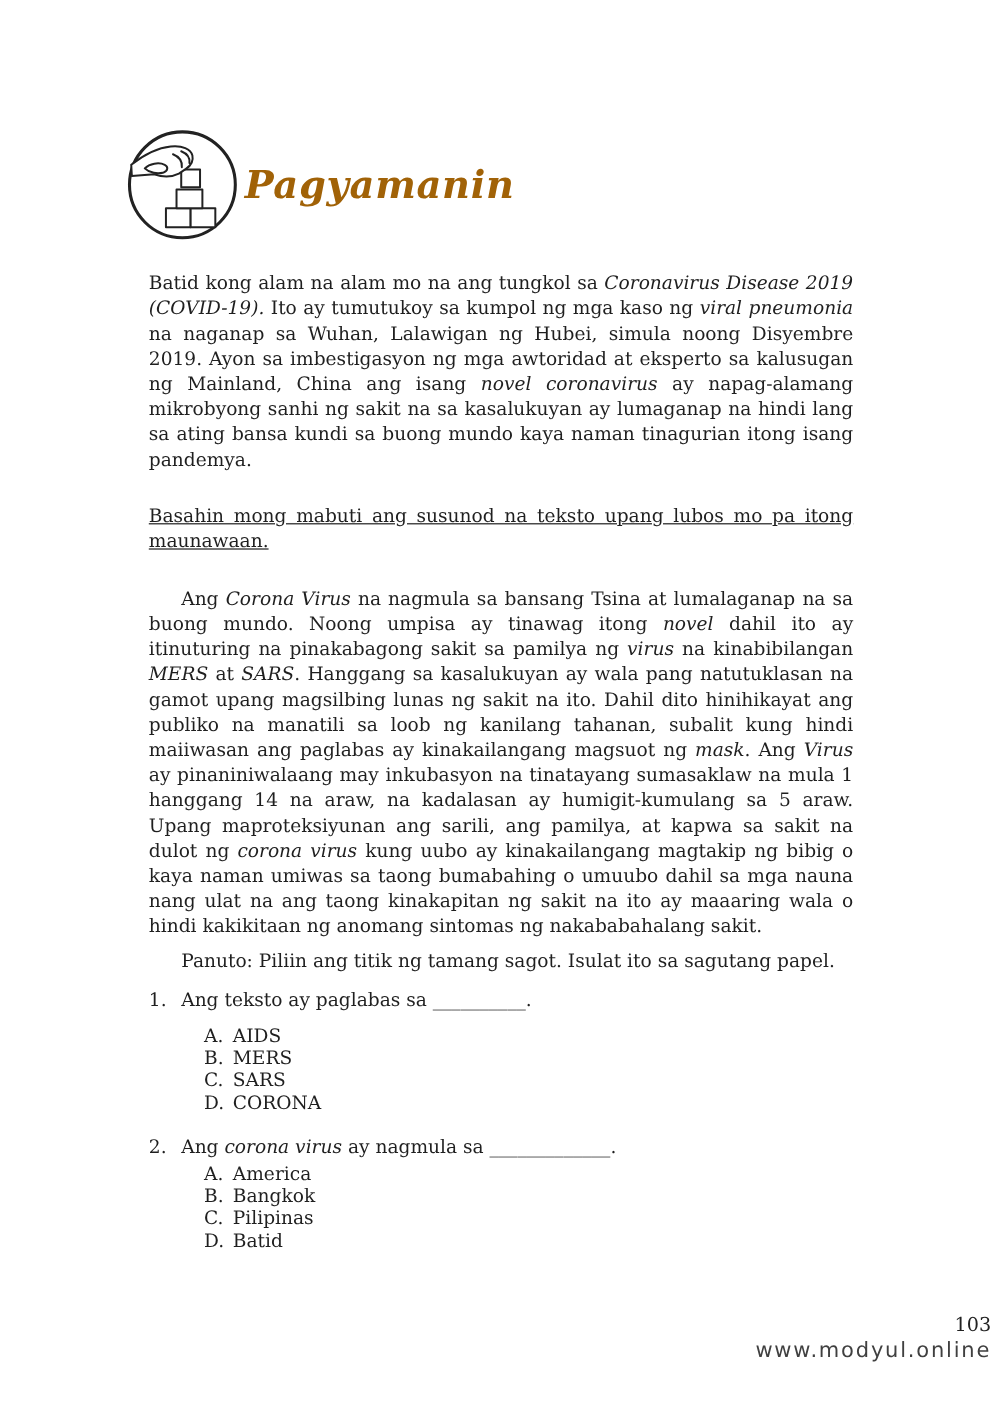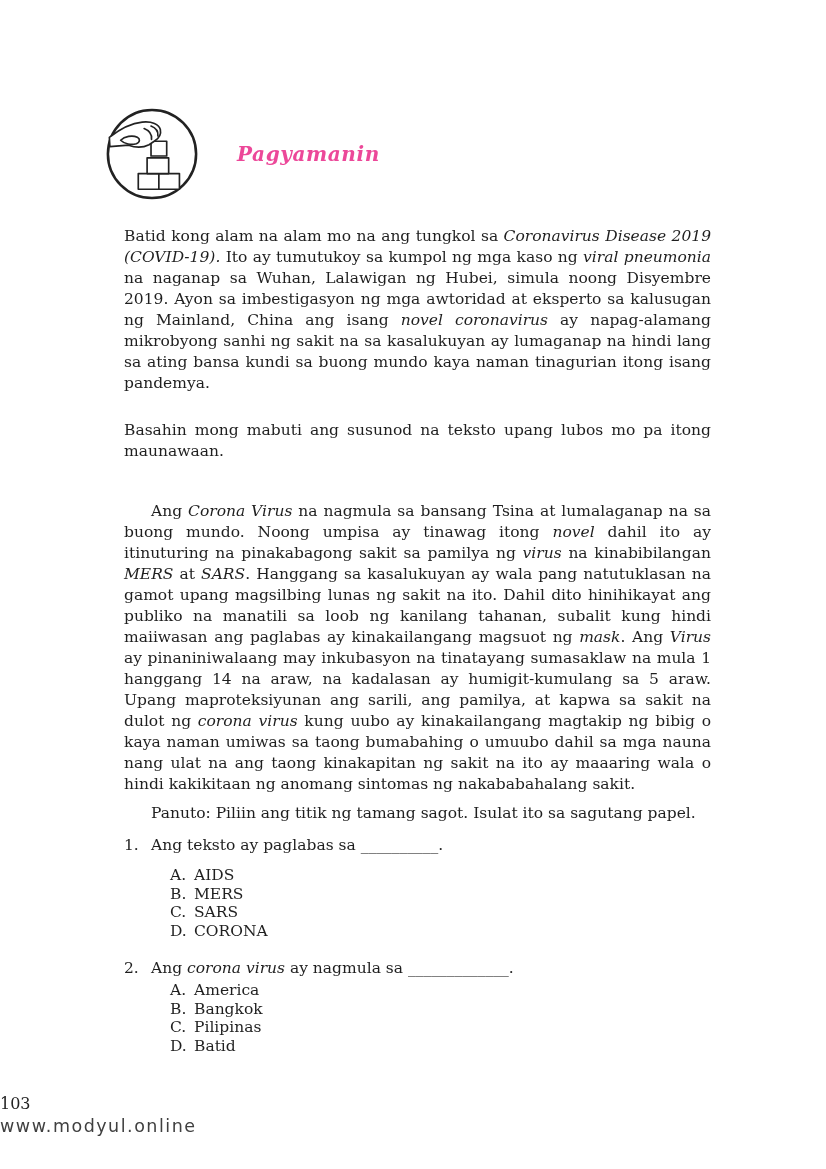--- a/index.html
+++ b/index.html
@@ -16,62 +16,62 @@
     overflow: hidden;
   }
   .header {
     position: absolute;
     left: 103px; top: 105px;
     display: flex;
     align-items: center;
   }
   .logo { width: 98px; height: 98px; display: block; flex: none; }
   .page-title {
-    font-size: 20px;
+    font-size: 32px;
     font-weight: bold;
     font-style: italic;
     letter-spacing: 0.6px;
-    color: #ec4899;
-    margin-left: 36px;
+    color: #a16207;
+    margin-left: 3px;
     white-space: nowrap;
   }
   .content {
     position: absolute;
     left: 124px; top: 226px;
     width: 587px;
     font-size: 15.5px;
     line-height: 21px;
   }
   .exercise-heading {
     font-size: 16.5px;
     font-weight: bold;
     letter-spacing: 0.3px;
     color: #111111;
     margin-bottom: 19px;
   }
   p.body-par { text-align: justify; }
   .p1 { margin-bottom: 26px; }
-  .p2 { margin-bottom: 39px; }
+  .p2 { margin-bottom: 27px; text-decoration: underline; }
   .p3 { text-indent: 27px; margin-bottom: 8px; }
   .panuto { text-indent: 27px; margin-bottom: 11px; }
   em { font-style: italic; }
   .question { }
   .q-line { display: flex; }
   .q-num { width: 27px; flex: none; }
   .options { margin-left: 46px; line-height: 18.5px; }
   .option { display: flex; }
   .opt-letter { width: 24px; flex: none; }
   .question-1 { margin-bottom: 18px; }
   .question-1 .options { margin-top: 10px; }
   .question-2 .options { margin-top: 2px; }
   .footer {
     position: absolute;
     left: 0; top: 1094px;
     width: 100%;
-    text-align: left;
+    text-align: right;
   }
   .page-number { font-size: 16px; color: #222222; }
   .watermark {
     margin-top: 3px;
     font-family: "DejaVu Sans", "Liberation Sans", sans-serif;
     font-size: 17.5px;
     letter-spacing: 1.5px;
     color: #404040;
   }
 </style>

